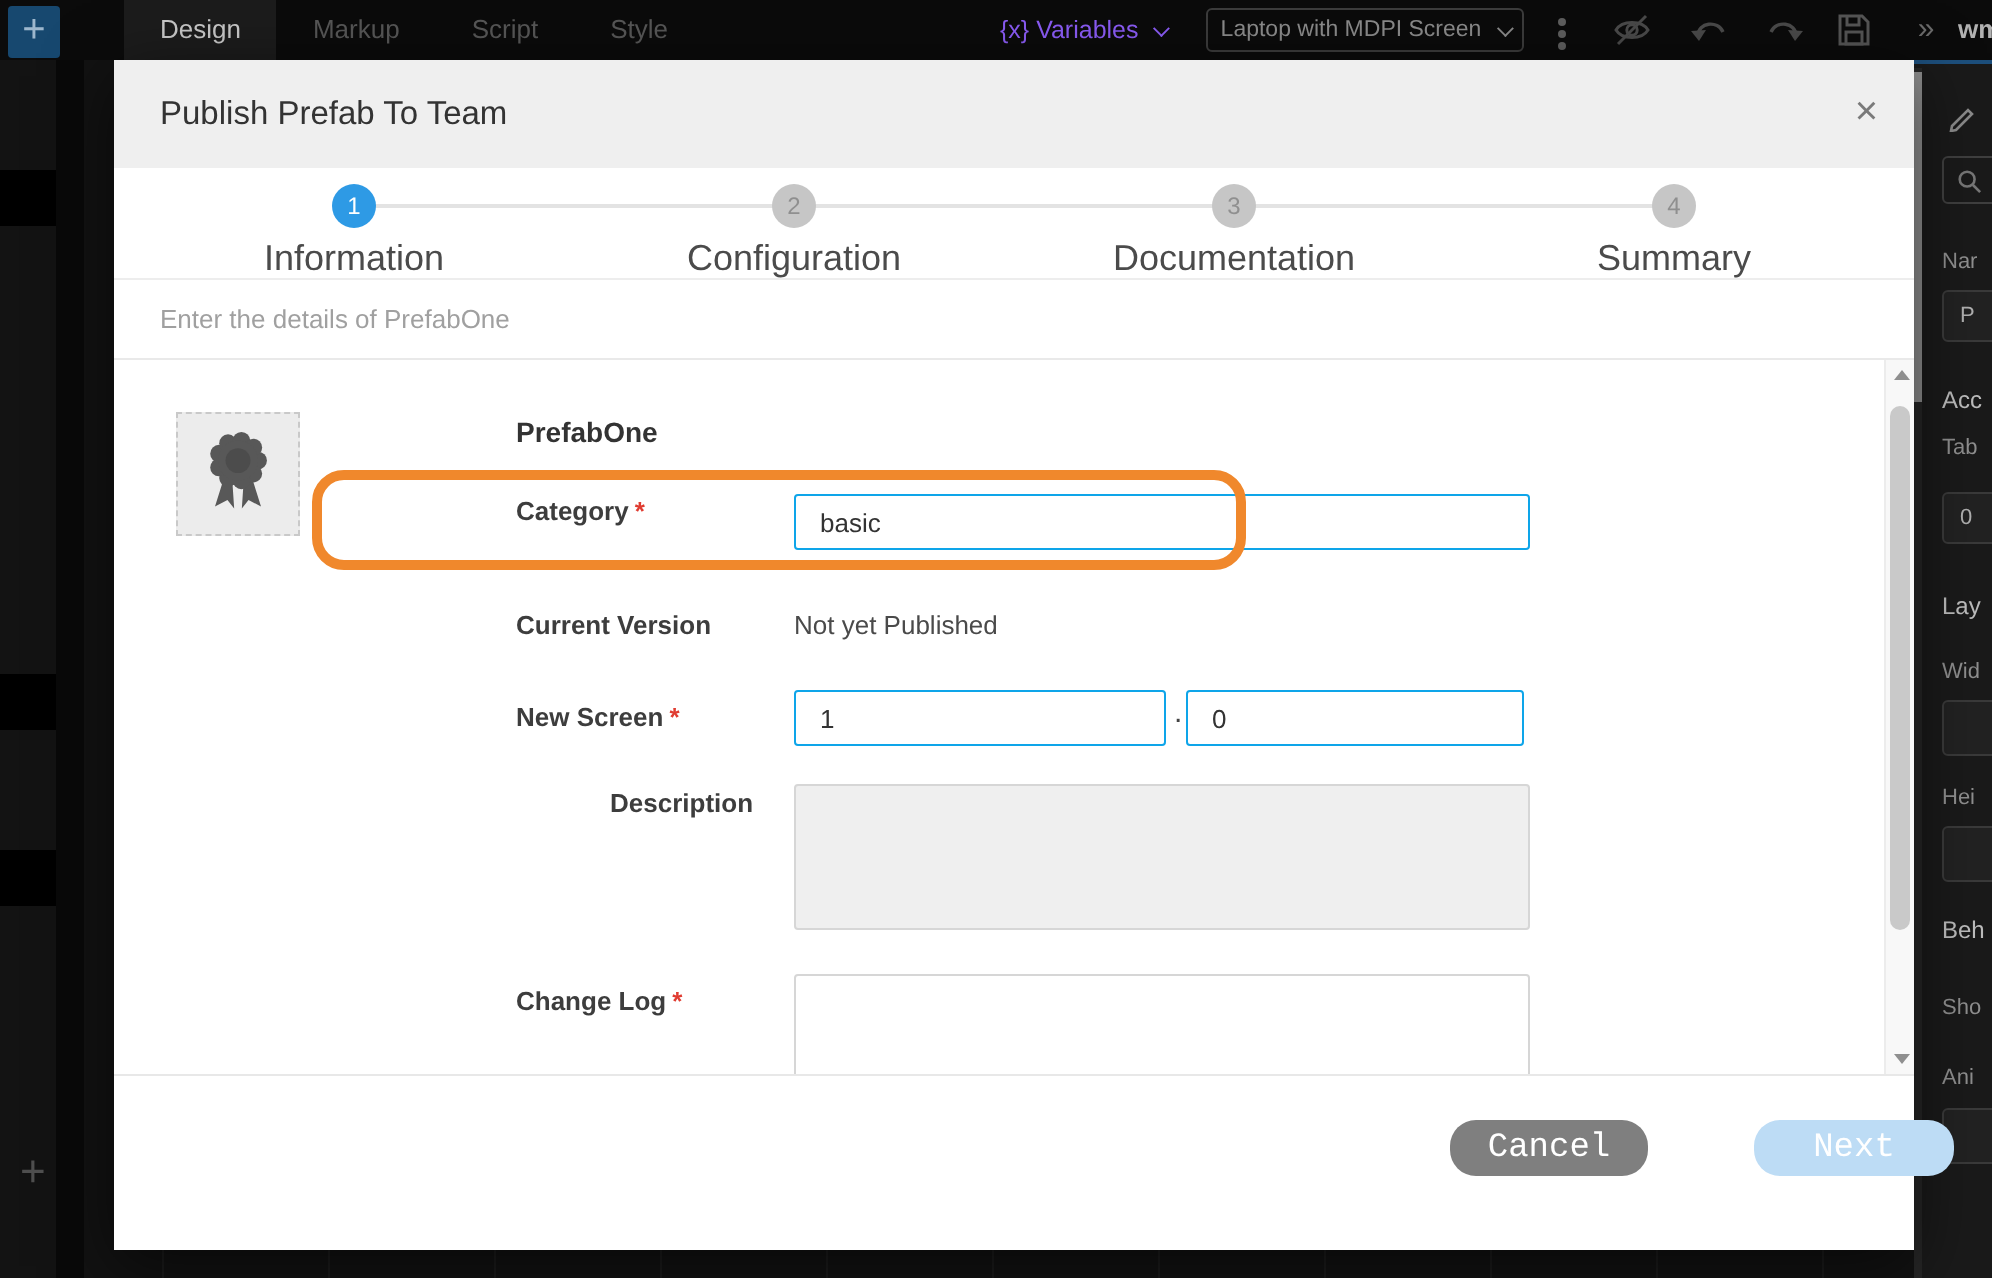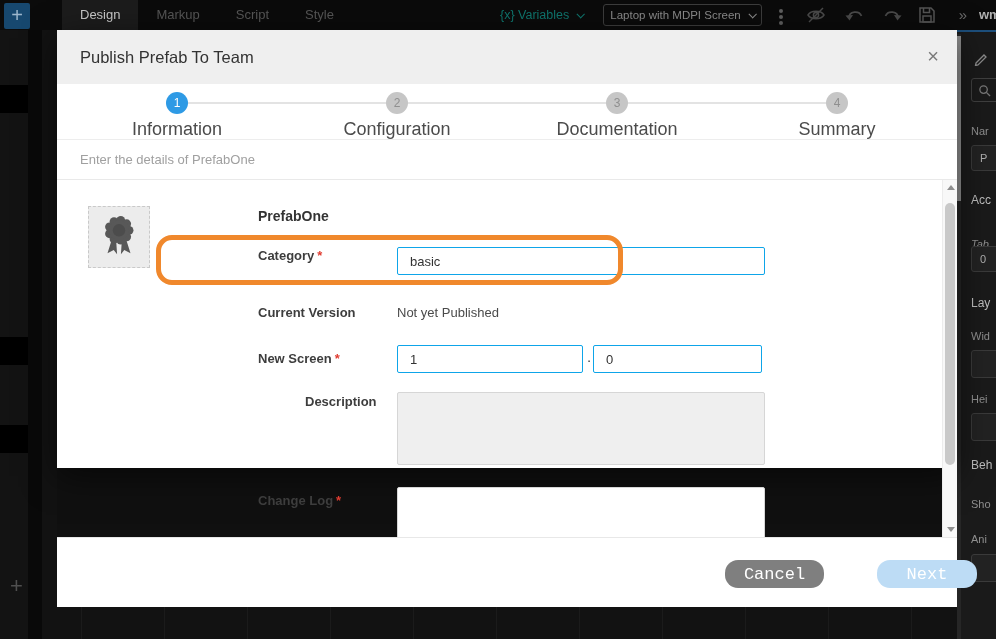--- a/index.html
+++ b/index.html
@@ -12,21 +12,21 @@
   
   .topbar { position:absolute; left:0; top:0; width:996px; height:30px; background:#0b0b0b; }
   .add-btn { position:absolute; left:4px; top:3px; width:26px; height:26px; background:#17486f;
     border-radius:2px; color:#9db7cd; font-size:20px; line-height:24px; text-align:center; }
   .collapse-btn { position:absolute; left:92px; top:3px; width:26px; height:26px; background:#161616;
     color:#6f6f6f; font-size:15px; line-height:25px; text-align:center; border-radius:2px; }
   .tabs { position:absolute; left:62px; top:0; display:flex; height:30px; }
   .tab { height:30px; line-height:30px; padding:0 18px; font-size:13px; color:#575757; cursor:default; }
   .tab.active { background:#1c1c1c; color:#c9c9c9; }
   .vars { position:absolute; left:500px; top:0; height:30px; display:flex; align-items:center;
-    color:#0f766e; font-size:12.5px; }
+    color:#8b5cf6; font-size:12.5px; }
   .chev { width:6px; height:6px; border-right:1.5px solid currentColor; border-bottom:1.5px solid currentColor;
     transform:rotate(45deg) translateY(-1px); display:inline-block; margin-left:8px; }
   .device-box { position:absolute; left:603px; top:4px; width:159px; height:22px; border:1px solid #3c3c3c;
     border-radius:3px; display:flex; align-items:center; justify-content:center; color:#8b8b8b; font-size:11.5px; }
   .kebab { position:absolute; left:779px; top:7px; }
   .kebab i { display:block; width:4px; height:4px; border-radius:50%; background:#5f5f5f; margin:2px 0; }
   .icon-slot { position:absolute; top:6px; width:20px; height:18px; }
   .expand-btn { position:absolute; left:952px; top:3px; width:22px; height:24px; color:#6a6a6a;
     font-size:15px; line-height:24px; text-align:center; }
   .panel-text { position:absolute; left:979px; top:0; height:30px; line-height:30px; color:#b2b2b2;
@@ -46,21 +46,21 @@
   .right-panel .accent { position:absolute; left:0; top:0; width:100%; height:2px; background:#1d4f7c; }
   .rp-scroll-track { position:absolute; left:0; top:4px; width:4px; height:605px; background:#262626; }
   .rp-scroll-thumb { position:absolute; left:0; top:6px; width:4px; height:165px; background:#8f8f8f; }
   .rp-label { position:absolute; left:14px; color:#8f8f8f; font-size:11px; white-space:nowrap; }
   .rp-header { position:absolute; left:14px; color:#bdbdbd; font-size:12px; white-space:nowrap; }
   .rp-input { position:absolute; left:14px; width:46px; height:26px; background:#222; border:1px solid #3a3a3a;
     border-radius:3px; color:#b0b0b0; font-size:11px; padding-left:8px; font-family:"Liberation Sans",sans-serif; }
   .rp-search { position:absolute; left:14px; top:48px; width:46px; height:24px; border:1px solid #3f3f3f;
     border-radius:3px; display:flex; align-items:center; padding-left:6px; }
   
-  .modal { position:absolute; left:57px; top:30px; width:900px; height:438px; background:#fff;
+  .modal { position:absolute; left:57px; top:30px; width:900px; height:595px; background:#fff;
     box-shadow:0 8px 32px rgba(0,0,0,0.55); }
   .modal-header { position:relative; height:54px; background:#efefef; }
   .modal-title { line-height:54px; padding-left:23px; font-size:16.5px; color:#333; }
   .modal-close { position:absolute; right:18px; top:0; height:54px; line-height:52px; font-size:20px;
     color:#7a7a7a; cursor:pointer; }
   .stepper { position:relative; height:56px; background:#fff; border-bottom:1px solid #ededed; }
   .step-line { position:absolute; left:120px; top:18px; width:660px; height:2px; background:#e3e3e3; }
   .step-circle { position:absolute; top:8px; width:22px; height:22px; border-radius:50%;
     background:#c6c6c6; color:#8f8f8f; font-size:12px; line-height:22px; text-align:center; }
   .step-circle.active { background:var(--accent-blue,#2e9ae5); color:#fff; }
@@ -172,21 +172,21 @@
     </div>
     <div class="rp-search">
       <svg width="13" height="13" viewBox="0 0 14 14">
         <circle cx="6" cy="6" r="4" fill="none" stroke="#777" stroke-width="1.4"></circle>
         <line x1="9" y1="9" x2="13" y2="13" stroke="#777" stroke-width="1.4"></line>
       </svg>
     </div>
     <div class="rp-label" style="top:95px;">Nar</div>
     <input class="rp-input" style="top: 115px;" value="P">
     <div class="rp-header" style="top:163px;">Acc</div>
-    <div class="rp-label" style="top:208px;font-style:italic;">Tab</div>
+    <div class="rp-label" style="top:188px;">Tab</div>
     <input class="rp-input" style="top: 216px;" value="0">
     <div class="rp-header" style="top:266px;">Lay</div>
     <div class="rp-label" style="top:300px;">Wid</div>
     <input class="rp-input" style="top: 320px; height: 28px;">
     <div class="rp-label" style="top:363px;">Hei</div>
     <input class="rp-input" style="top: 383px; height: 28px;">
     <div class="rp-header" style="top:428px;text-align:right;">Beh</div>
     <div class="rp-label" style="top:468px;">Sho</div>
     <div class="rp-label" style="top:503px;">Ani</div>
     <input class="rp-input" style="top: 524px; height: 28px;">

